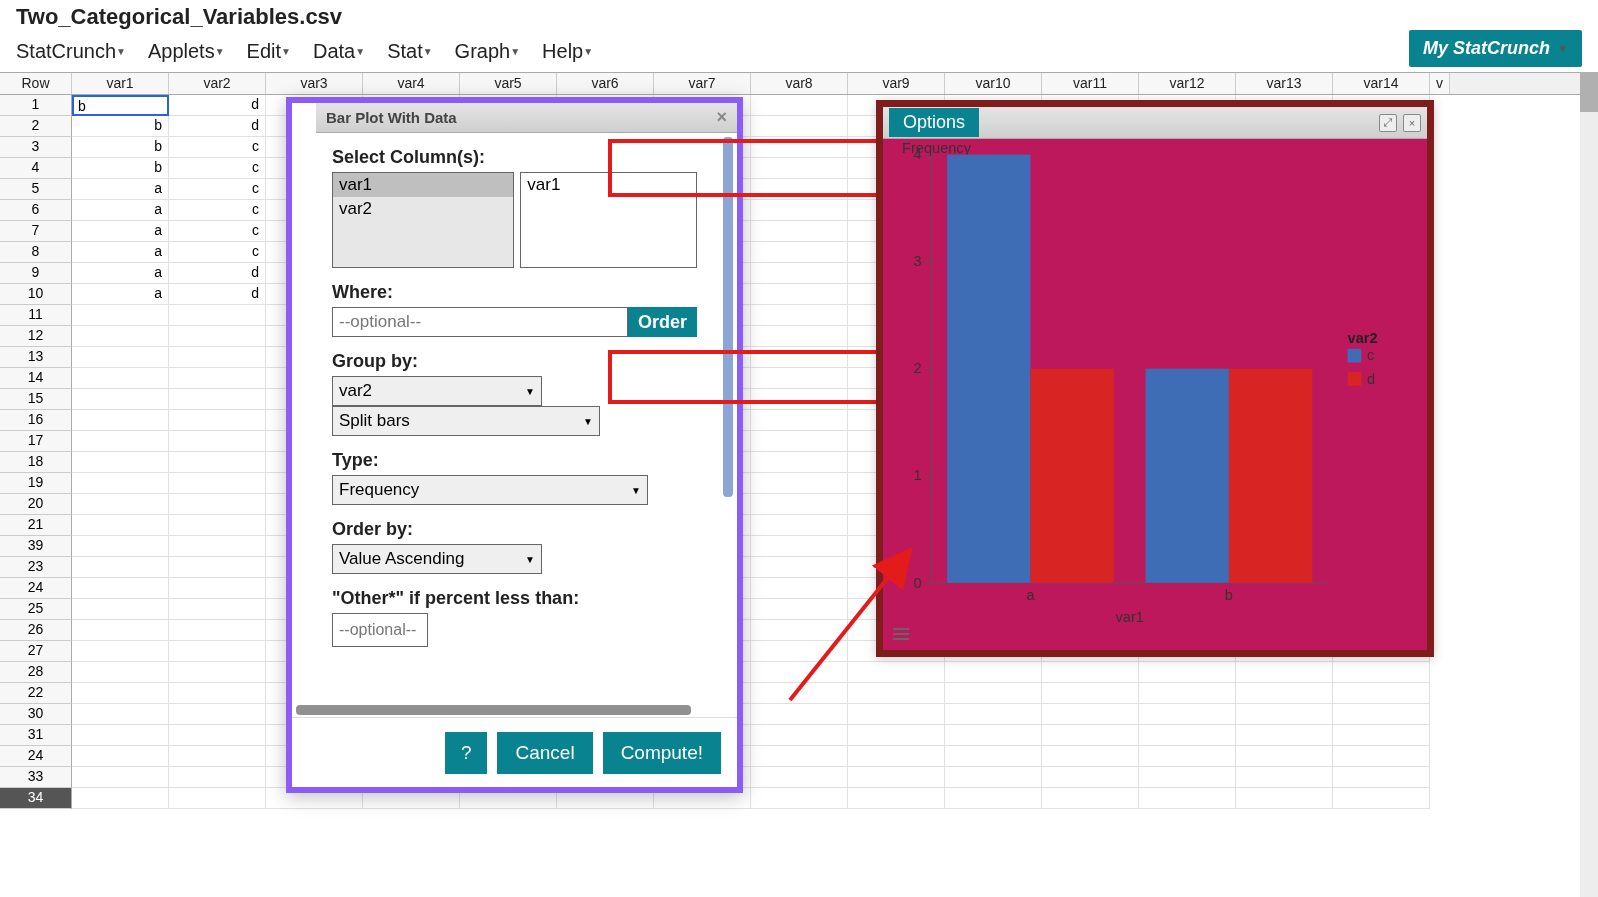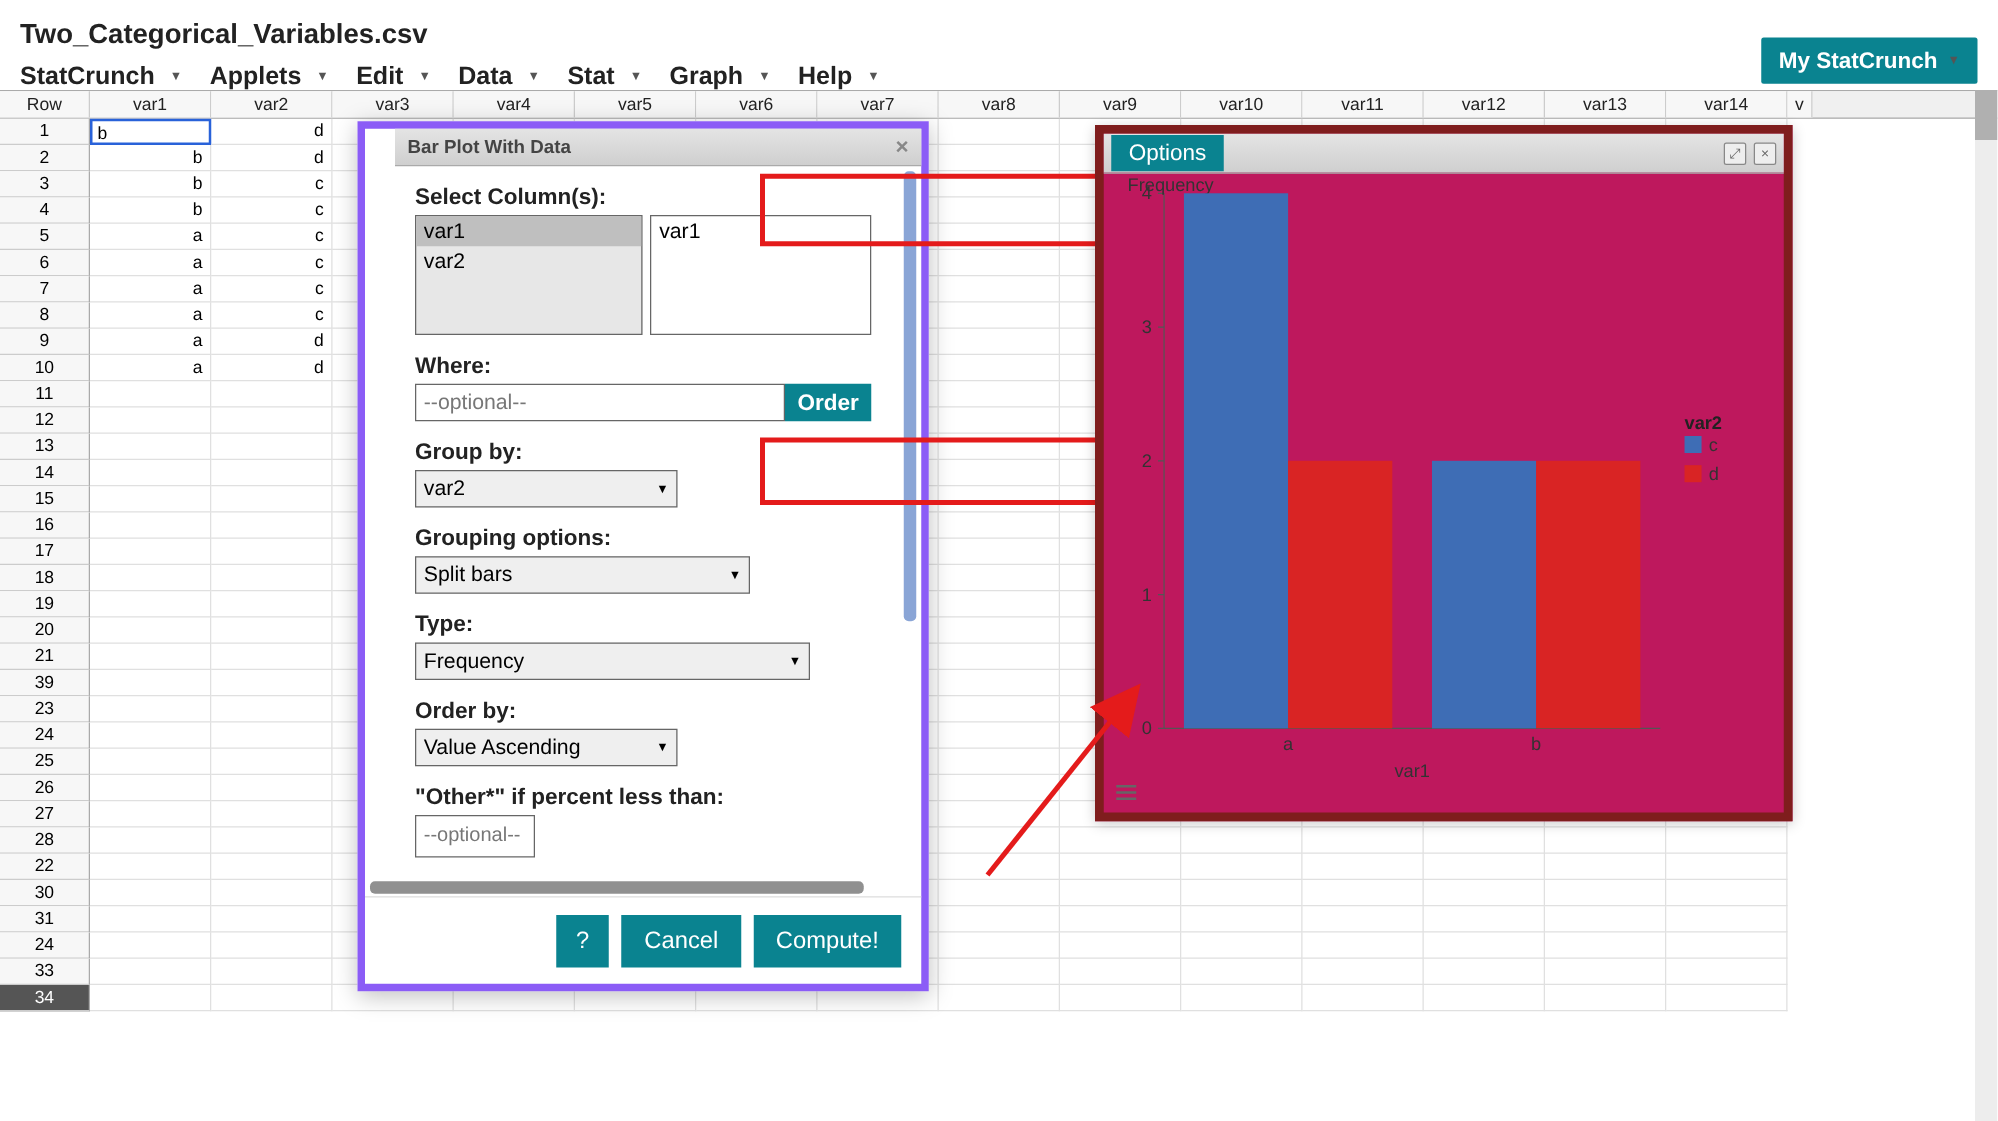--- a/index.html
+++ b/index.html
@@ -1,24 +1,24 @@
 <!DOCTYPE html>
 <html><head>
 <meta charset="utf-8">
 <style>
 * { box-sizing: border-box; margin: 0; padding: 0; font-family: Arial, Helvetica, sans-serif; }
 body { width:1598px; height:897px; position:relative; background:#fff; overflow:hidden; font-size:14px; }
 
-.topbar { padding:4px 16px 2px;margin-top:10px; }
+.topbar { padding:4px 16px 2px; }
 .filename { font-weight:bold; font-size:22px; color:#222; padding-bottom:6px; }
 .menus { display:flex; gap:22px; align-items:center; padding:4px 0 8px; }
-.menu-item { font-size:20px; color:#222; display:flex; align-items:center; gap:12px; cursor:pointer;font-weight:bold; }
+.menu-item { font-size:20px; color:#222; display:flex; align-items:center; gap:0; cursor:pointer; }
 .caret { font-size:10px; color:#555; }
 
-.mystat { position:absolute; top:30px; right:16px; background:#0a8390; color:#fff; padding:8px 14px; font-size:18px; font-weight:bold; display:flex; align-items:center; gap:8px; cursor:pointer; border-radius:2px; }
+.mystat { position:absolute; top:30px; right:16px; background:#0a8390; color:#fff; padding:8px 14px; font-size:18px; font-weight:bold; display:flex; align-items:center; gap:8px; cursor:pointer; border-radius:2px;font-style:italic; }
 
 .sheet-area { position:absolute; top:72px; left:0; right:0; bottom:0; border-top:1px solid #aaa; }
 .colhdr-row { display:flex; height:22px; background:#f0f0f0; border-bottom:1px solid #aaa; }
 .rowhdr-col { position:absolute; top:22px; left:0; width:72px; }
 .cells { position:absolute; top:22px; left:72px; right:0; bottom:0; }
 .colhdr { flex:0 0 97px; text-align:center; border-right:1px solid #ccc; font-size:14px; color:#222; padding-top:2px; background:#f7f7f7; }
 .colhdr.first { flex:0 0 72px; font-weight:normal; }
 .rowhdr { height:21px; text-align:center; border-bottom:1px solid #ccc; border-right:1px solid #aaa; background:#f7f7f7; font-size:14px; padding-top:1px; }
 .rowhdr.sel { background:#555; color:#fff; }
 .datarow { display:flex; height:21px; }
@@ -745,21 +745,20 @@
       <input class="where-input" value="--optional--" style="">
       <button class="build-btn">Order</button>
     </div>
 
     <div class="dlg-label">Group by:</div>
     <div class="sel-control w-small">
       <span>var2</span>
         <span class="tri">▼</span>
     </div>
 
-    <div class="dlg-label">Grouping options:</div>
     <div class="sel-control w-med">
       <span>Split bars</span>
         <span class="tri">▼</span>
     </div>
 
     <div class="dlg-label">Type:</div>
     <div class="sel-control w-lg">
       <span>Frequency</span>
         <span class="tri">▼</span>
     </div>

